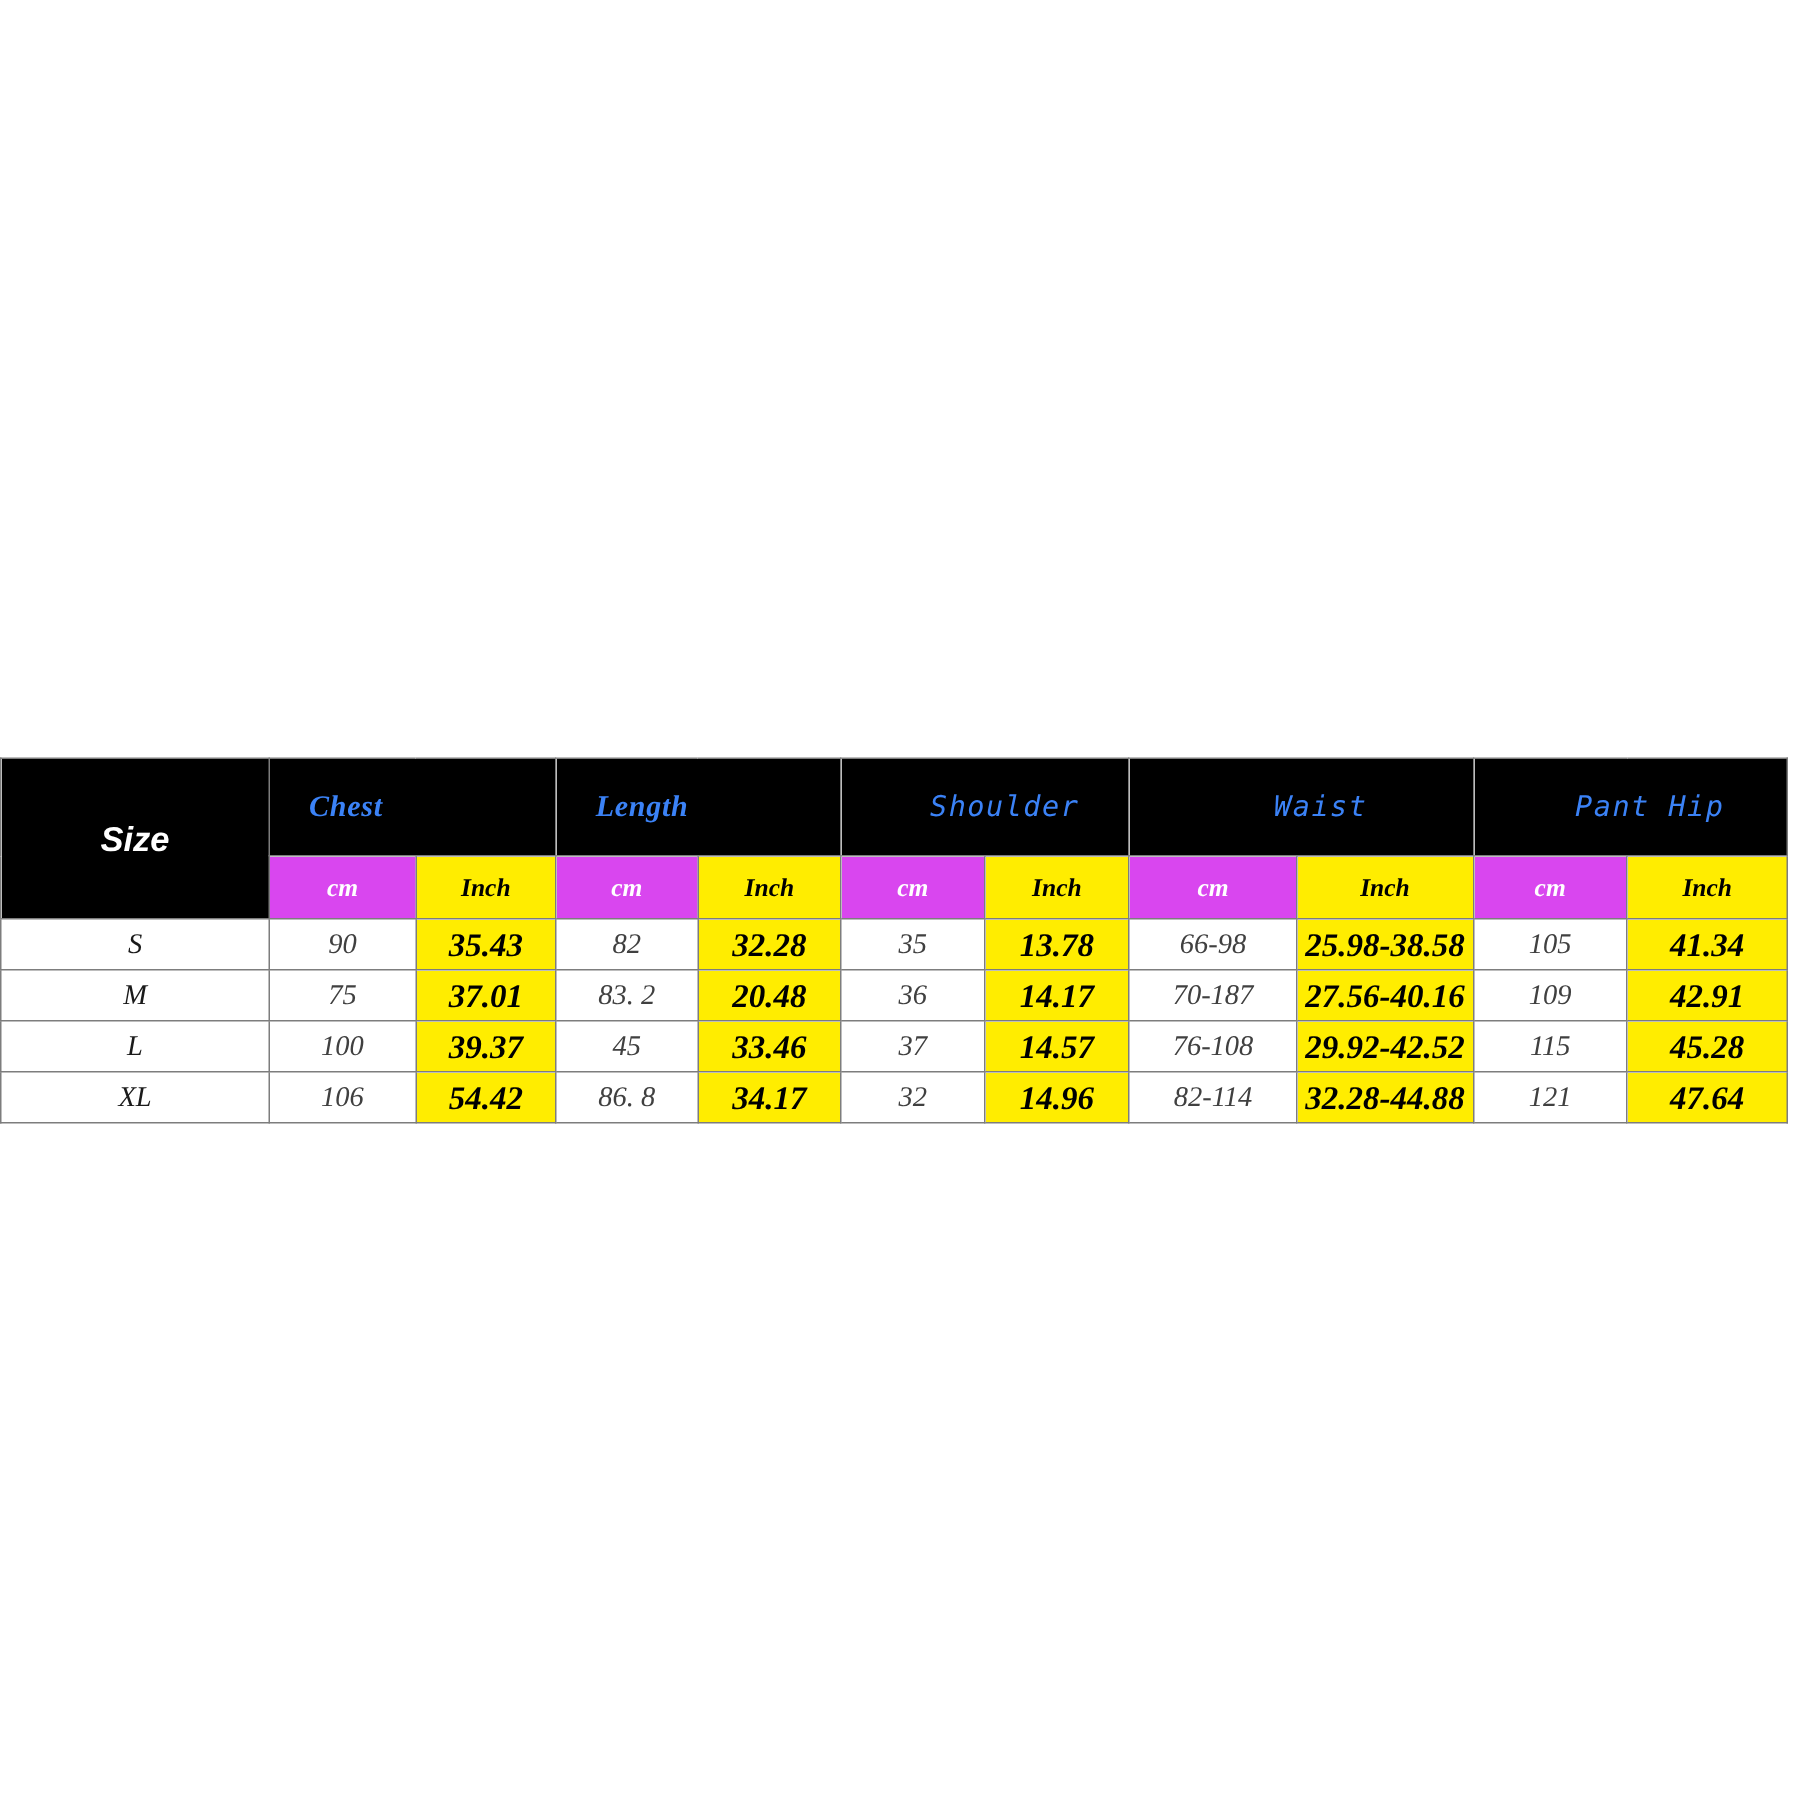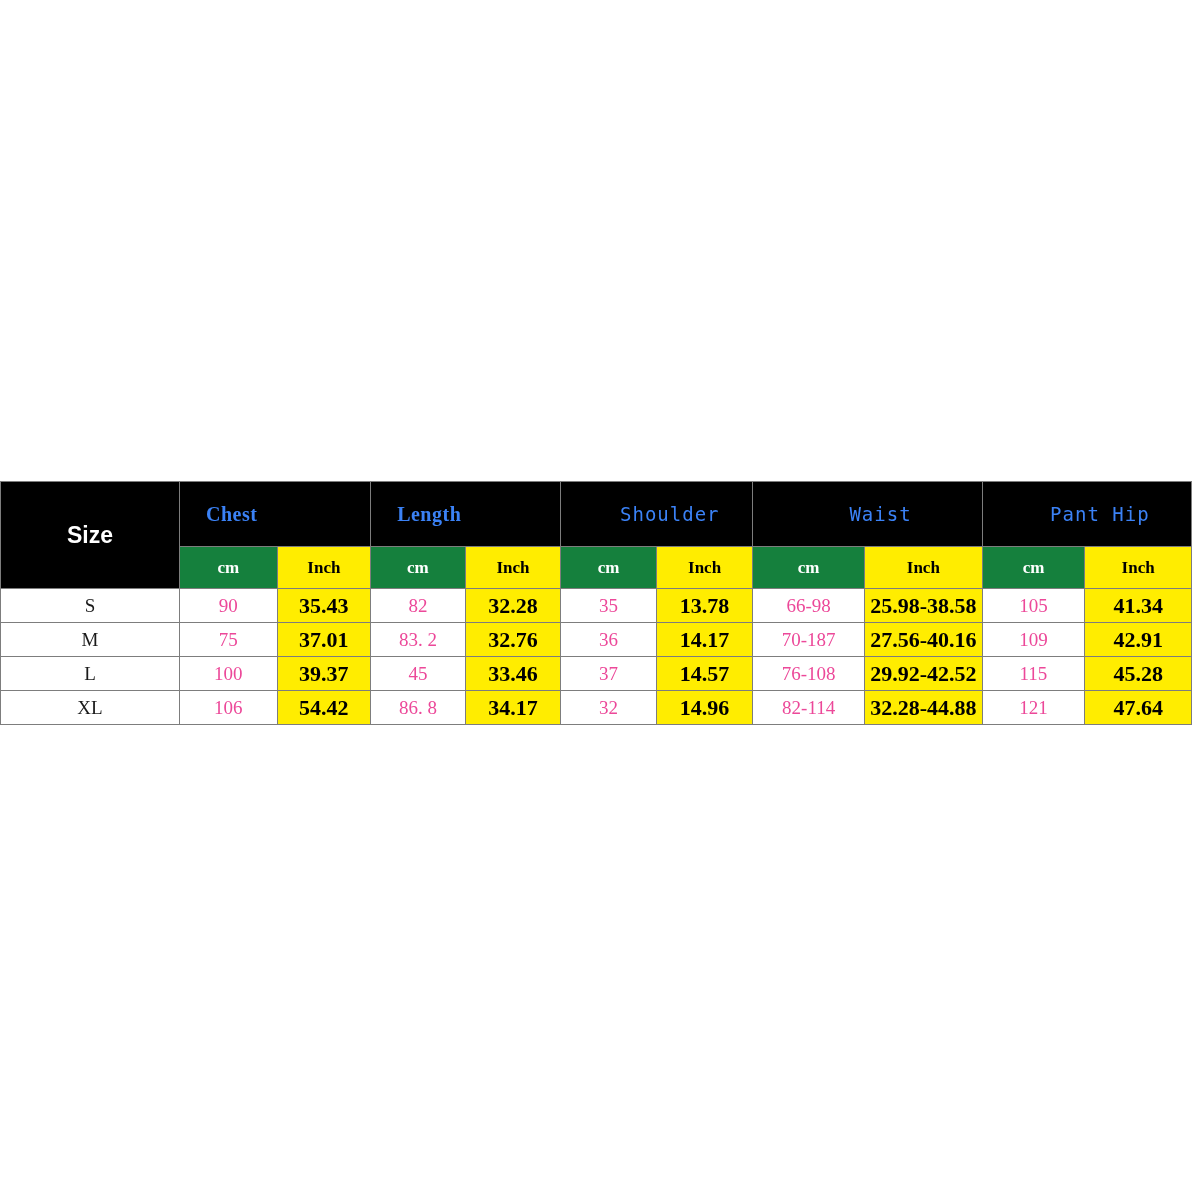--- a/index.html
+++ b/index.html
@@ -13,23 +13,24 @@
     height: 1200px;
     font-family: "Liberation Serif", "DejaVu Serif", serif;
     overflow: hidden;
     position: relative;
   }
 
   
   #chart-wrap {
     position: absolute;
     left: 0px;
-    top: 481px;
+    top: 505px;
     width: 988px;
     height: 236px;
+    font-style: italic;
   }
 
   table.size-chart {
     width: 1192px;
     border-collapse: collapse;
     table-layout: fixed;
     background: #ffffff;
   }
 
   table.size-chart td {
@@ -77,21 +78,21 @@
   }
 
   
   .unit {
     height: 41px;
     font-weight: bold;
     font-size: 17px;
     font-family: "Liberation Serif", "DejaVu Serif", serif;
   }
   .unit.cm {
-    background: #15803d;
+    background: #d946ef;
     color: #ffffff;
   }
   .unit.inch {
     background: #ffed00;
     color: #000000;
   }
 
   
   .data-row td {
     height: 33px;
@@ -105,21 +106,21 @@
     color: #1a1a1a;
   }
   .data-row td.inchcell {
     background: #ffed00;
     color: #000000;
     font-weight: bold;
     font-size: 22px;
   }
   .data-row td.cmcell {
     background: #ffffff;
-    color: #ec4899;
+    color: #404040;
     margin-top: 24px;
   }
 </style>
 </head>
 <body>
 
 <div id="chart-wrap">
   <table class="size-chart">
     <colgroup>
       <col style="width:178px">
@@ -176,21 +177,21 @@
         <td class="inchcell">25.98-38.58</td>
         <td class="cmcell">105</td>
         <td class="inchcell">41.34</td>
       </tr>
 
       <tr class="data-row">
         <td class="sz">M</td>
         <td class="cmcell">75</td>
         <td class="inchcell">37.01</td>
         <td class="cmcell">83. 2</td>
-        <td class="inchcell">32.76</td>
+        <td class="inchcell">20.48</td>
         <td class="cmcell">36</td>
         <td class="inchcell">14.17</td>
         <td class="cmcell">70-187</td>
         <td class="inchcell">27.56-40.16</td>
         <td class="cmcell">109</td>
         <td class="inchcell">42.91</td>
       </tr>
 
       <tr class="data-row">
         <td class="sz">L</td>

